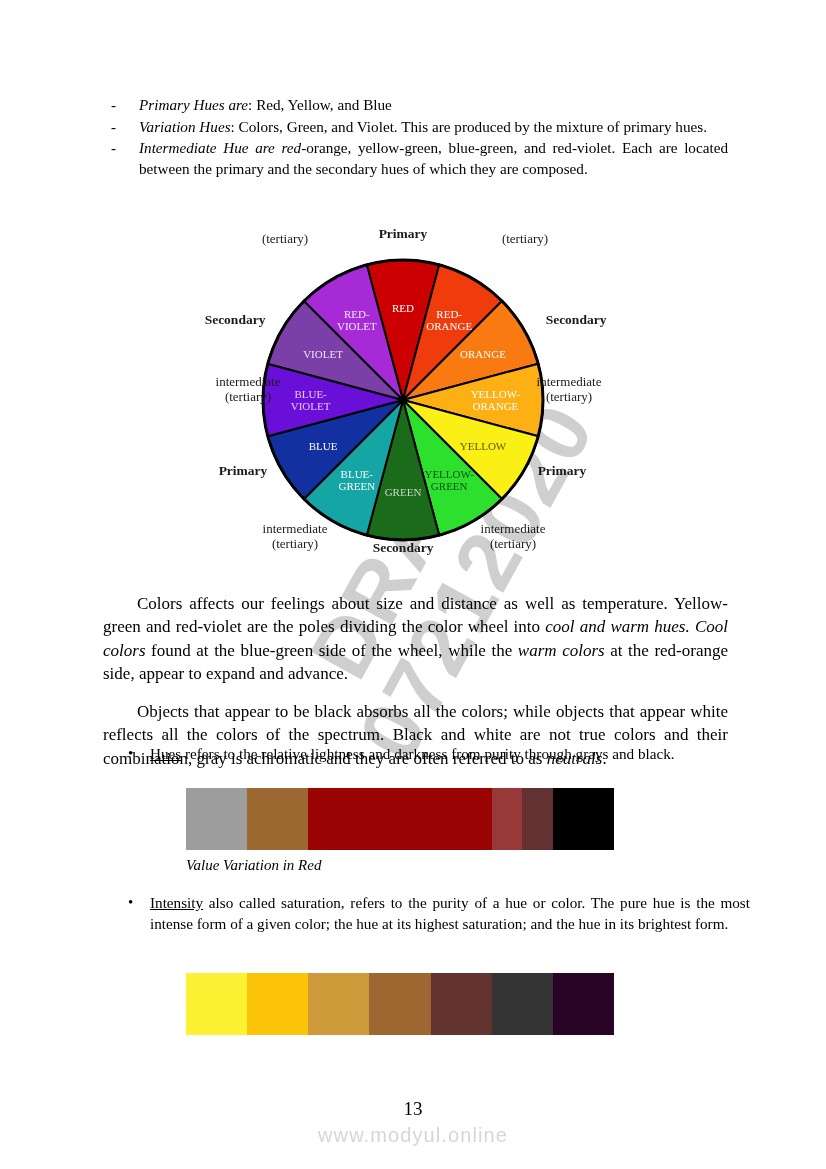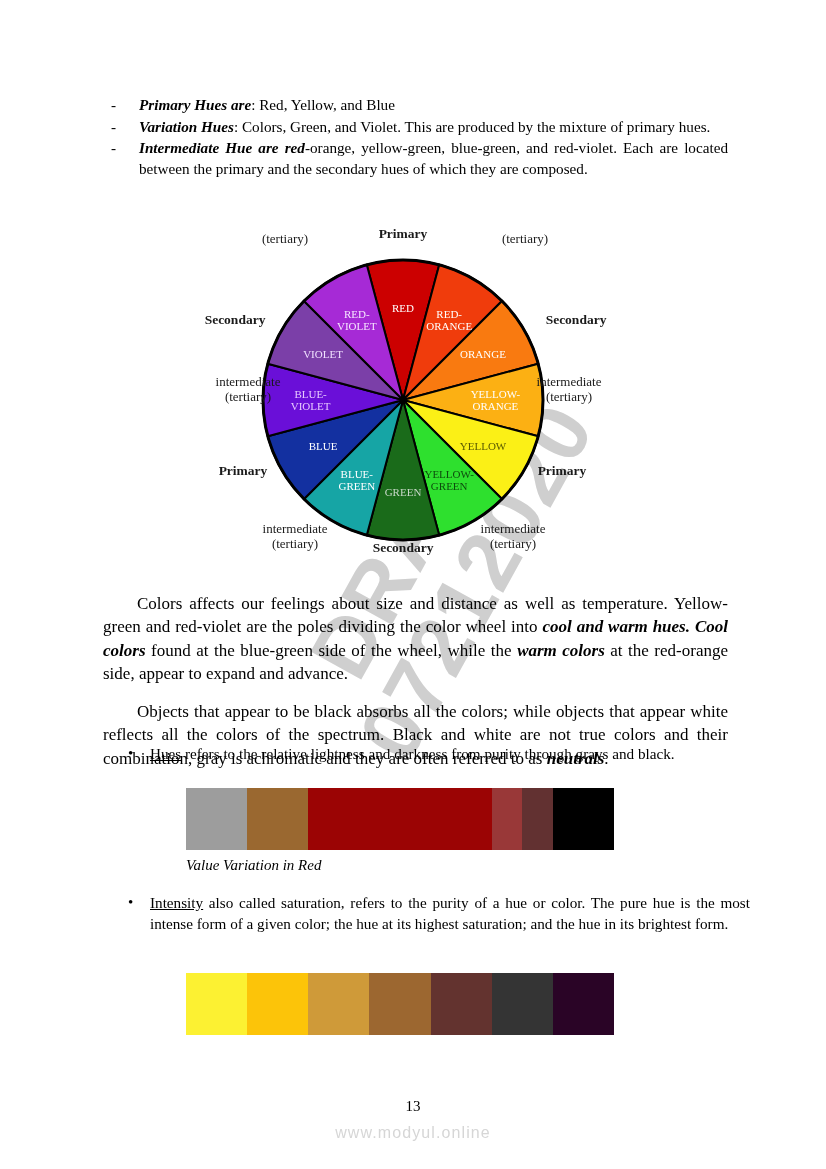--- a/index.html
+++ b/index.html
@@ -61,21 +61,21 @@
     font-size: 15.2px;
     line-height: 1.36;
     text-align: justify;
     margin-bottom: 1px;
   }
   .dash-item .dash-mark {
     position: absolute;
     left: 8px;
     top: 0;
   }
-  .it { font-style: italic; font-weight: bold; }
+  .it { font-style: italic; }
 
   
   #wheel-figure {
     position: absolute;
     left: 140px;
     top: 228px;
     width: 540px;
     height: 340px;
   }
   #wheel-svg { display: block; }
@@ -139,29 +139,29 @@
   }
   #value-caption { top: 857px; }
 
   
   #page-number {
     position: absolute;
     left: 0;
     top: 1098px;
     width: 826px;
     text-align: center;
-    font-size: 15px;
+    font-size: 19px;
   }
   #site-footer {
     position: absolute;
     left: 0;
     top: 1124px;
     width: 826px;
     text-align: center;
-    font-size: 16px;
+    font-size: 20px;
     font-family: "Liberation Sans", sans-serif;
     color: #d6d6d6;
     letter-spacing: 1.1px;
   }
 </style>
 </head>
 <body>
 
 <div id="page">
 

